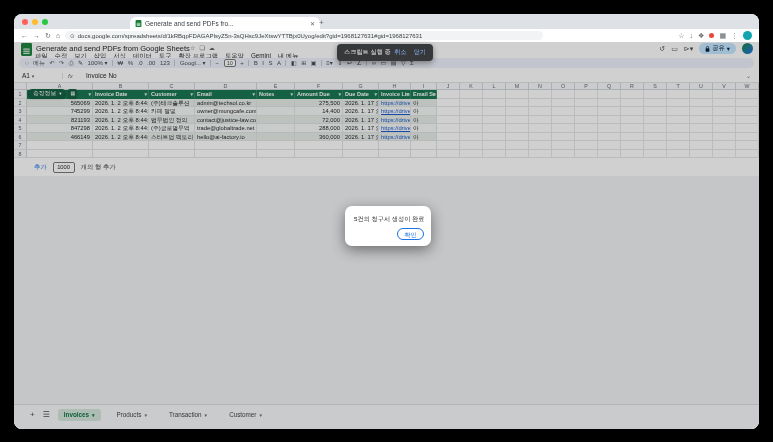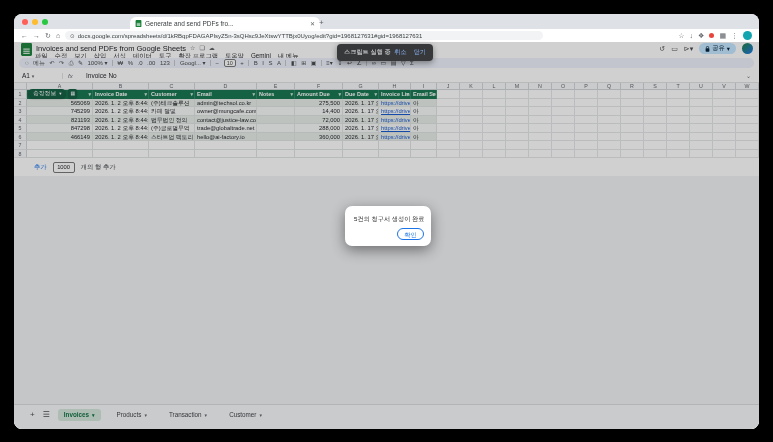--- a/index.html
+++ b/index.html
@@ -162,21 +162,21 @@
         </div>
     </div>
 
     <div class="page">
       <svg class="logo" width="11" height="13" viewBox="0 0 12 14">
           <rect x="0" y="0" width="12" height="14" rx="1.5" fill="#188038"></rect>
           <rect x="2.5" y="6" width="7" height="1.1" fill="#fff"></rect>
           <rect x="2.5" y="8.3" width="7" height="1.1" fill="#fff"></rect>
           <rect x="2.5" y="10.6" width="7" height="1.1" fill="#fff"></rect>
         </svg>
-      <div class="doc-title">Invoices and send PDFs from Google Sheets</div>
+      <div class="doc-title">Generate and send PDFs from Google Sheets</div>
       <div class="title-ics" id="title-ics">
           <span>☆</span>
           <span>❏</span>
           <span>☁</span>
         </div>
       <div class="menu-bar" id="menu-bar">
           <span class="menu-item">파일</span>
           <span class="menu-item">수정</span>
           <span class="menu-item">보기</span>
           <span class="menu-item">삽입</span>

